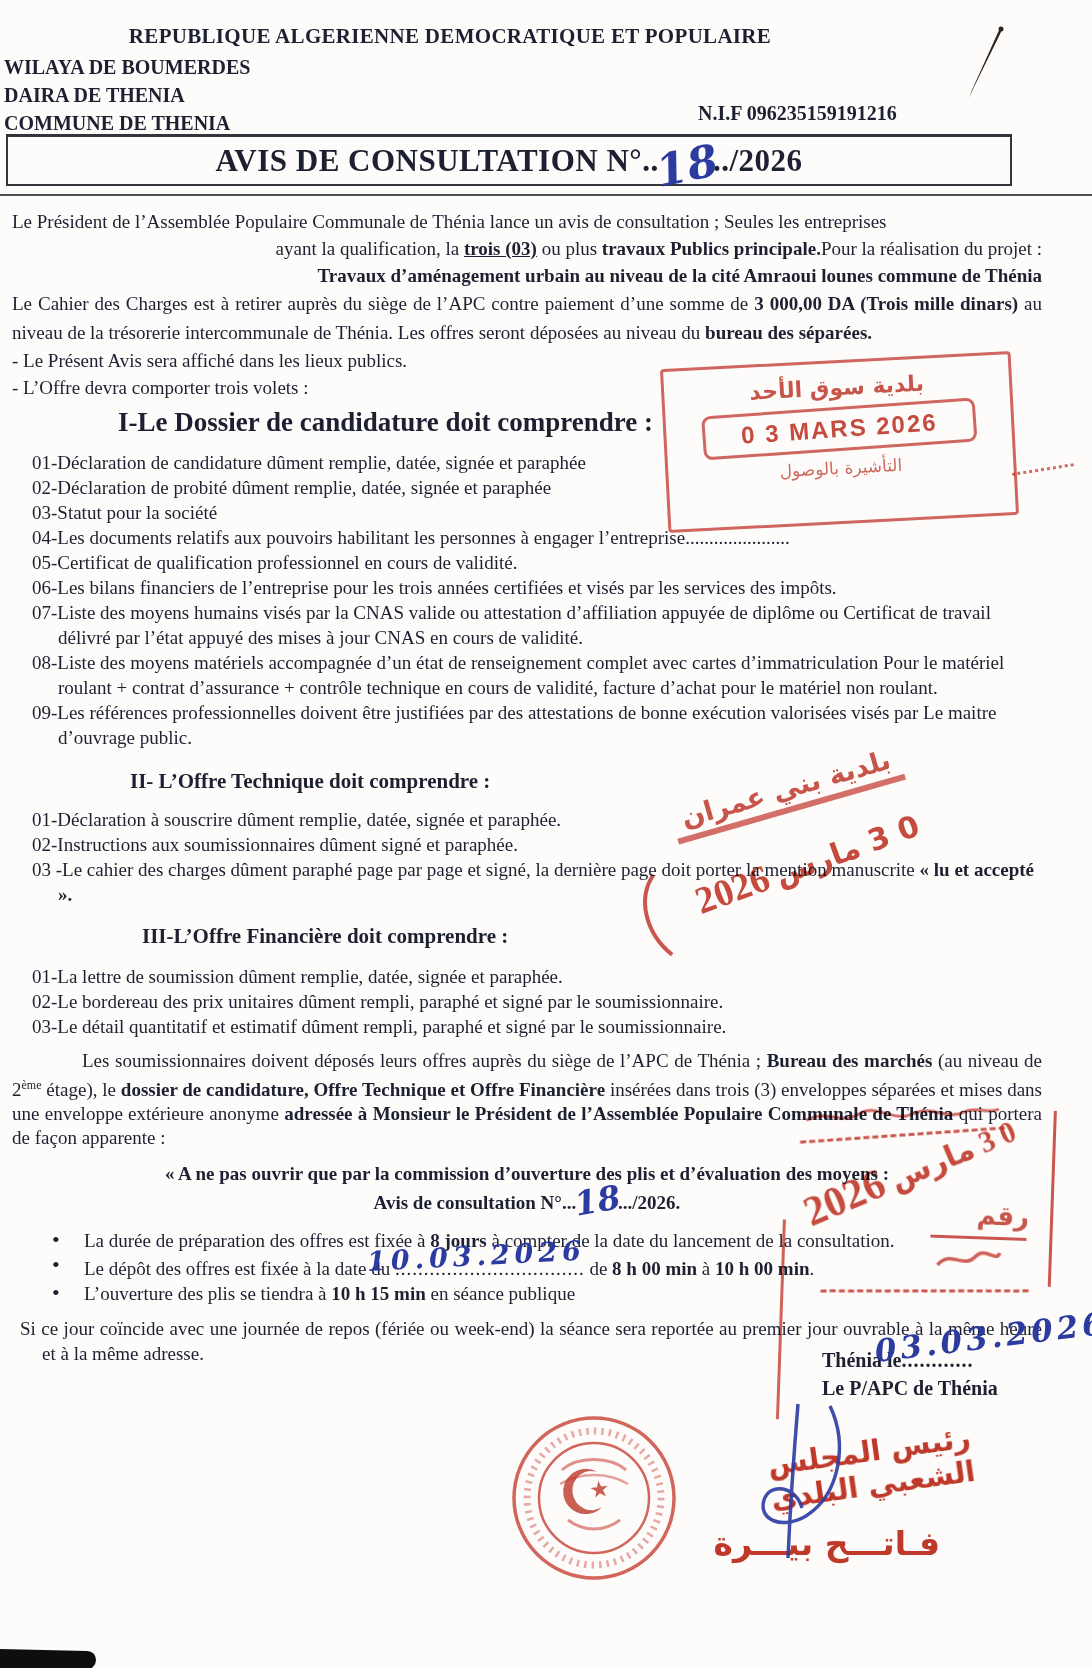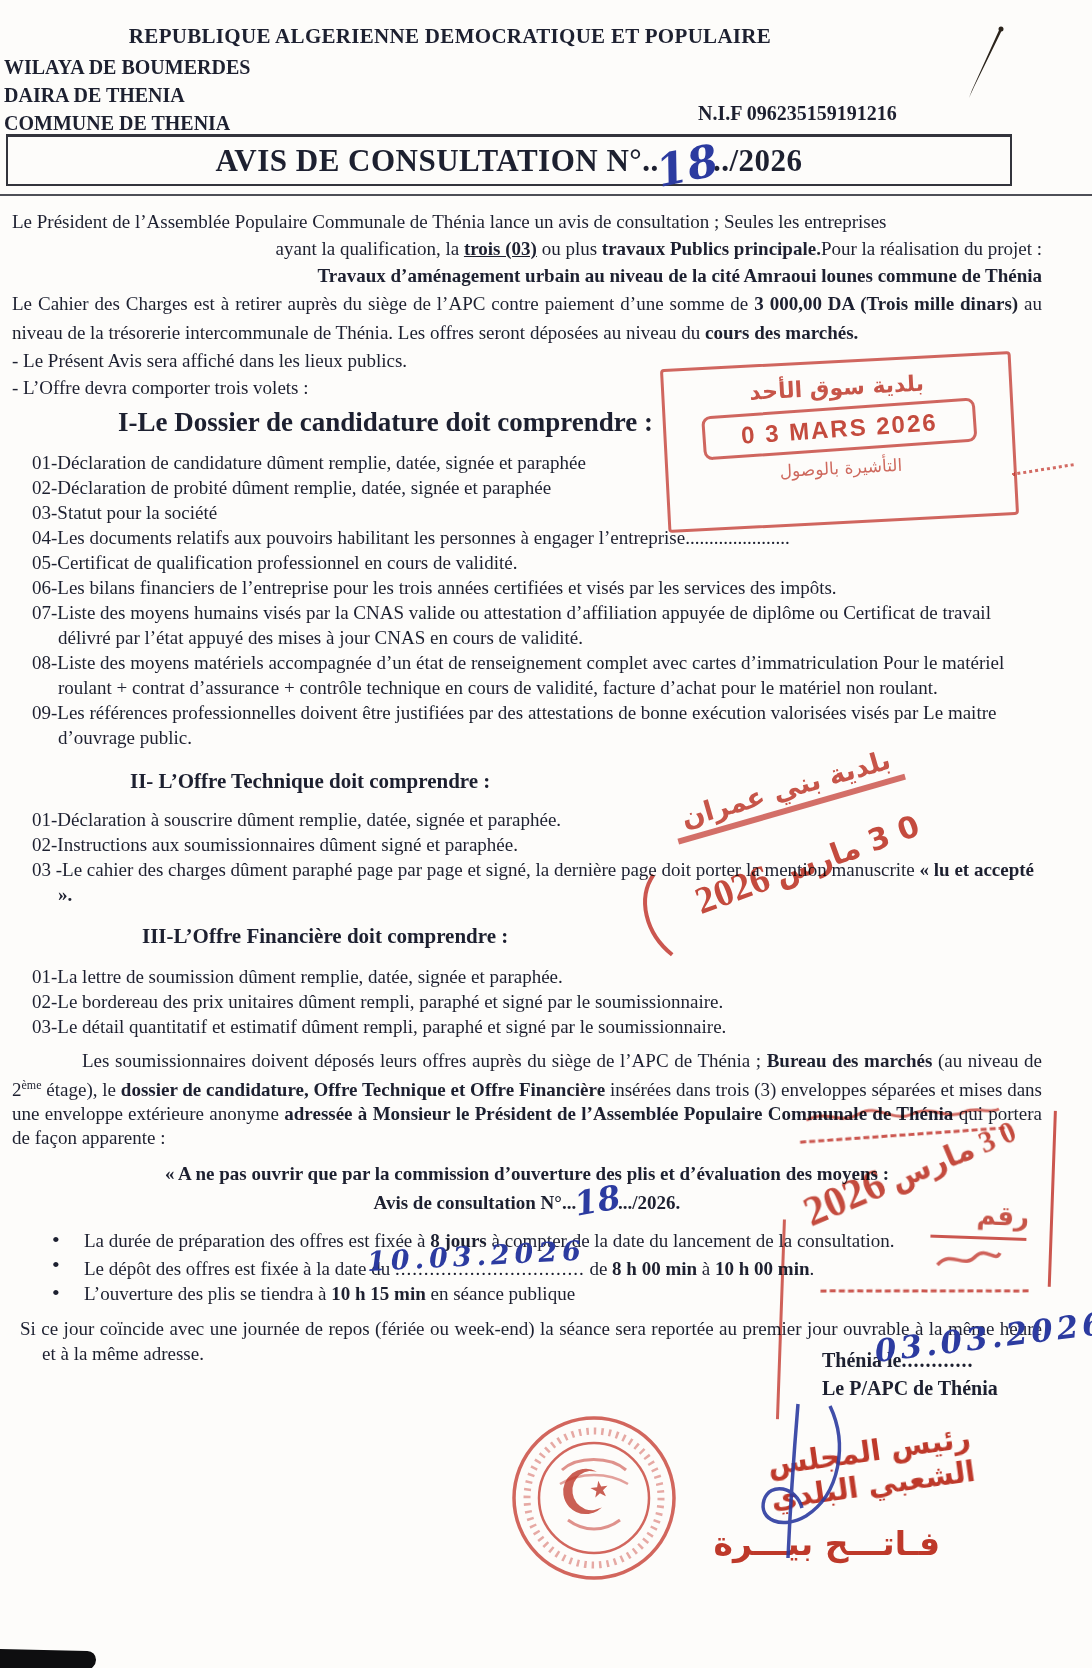--- a/index.html
+++ b/index.html
@@ -114,21 +114,21 @@
 
   <div class="content">
 
     <div class="nowrap">Le Président de l’Assemblée Populaire Communale de Thénia lance un avis de consultation ; Seules   les entreprises</div>
     <div class="c nowrap">
       <span>ayant la qualification,  la </span><span class="b u">trois (03)</span><span> ou plus  </span><span class="b">travaux Publics principale.</span><span>Pour la réalisation du projet :</span>
     </div>
     <div class="c b nowrap">Travaux d’aménagement urbain au niveau de la cité Amraoui lounes commune de Thénia</div>
 
     <div class="para">
-      <span>Le Cahier des Charges est à retirer auprès du siège de l’APC contre paiement d’une somme de </span><span class="b">3 000,00 DA (Trois mille dinars)</span><span> au niveau de la trésorerie intercommunale de Thénia. Les offres seront déposées au niveau du </span><span class="b">cours des marchés.</span>
+      <span>Le Cahier des Charges est à retirer auprès du siège de l’APC contre paiement d’une somme de </span><span class="b">3 000,00 DA (Trois mille dinars)</span><span> au niveau de la trésorerie intercommunale de Thénia. Les offres seront déposées au niveau du </span><span class="b">bureau des séparées.</span>
     </div>
 
     <div class="notice">- Le Présent Avis sera affiché dans les lieux publics.</div>
     <div class="notice">- L’Offre devra comporter trois volets :</div>
 
     <div class="h1">I-Le Dossier de candidature doit comprendre :</div>
     <div class="item">01-Déclaration de candidature dûment remplie, datée, signée et paraphée</div>
     <div class="item">02-Déclaration de probité dûment remplie, datée, signée et paraphée</div>
     <div class="item">03-Statut pour la société</div>
     <div class="item">04-Les documents relatifs aux pouvoirs habilitant les personnes à engager l’entreprise......................</div>

